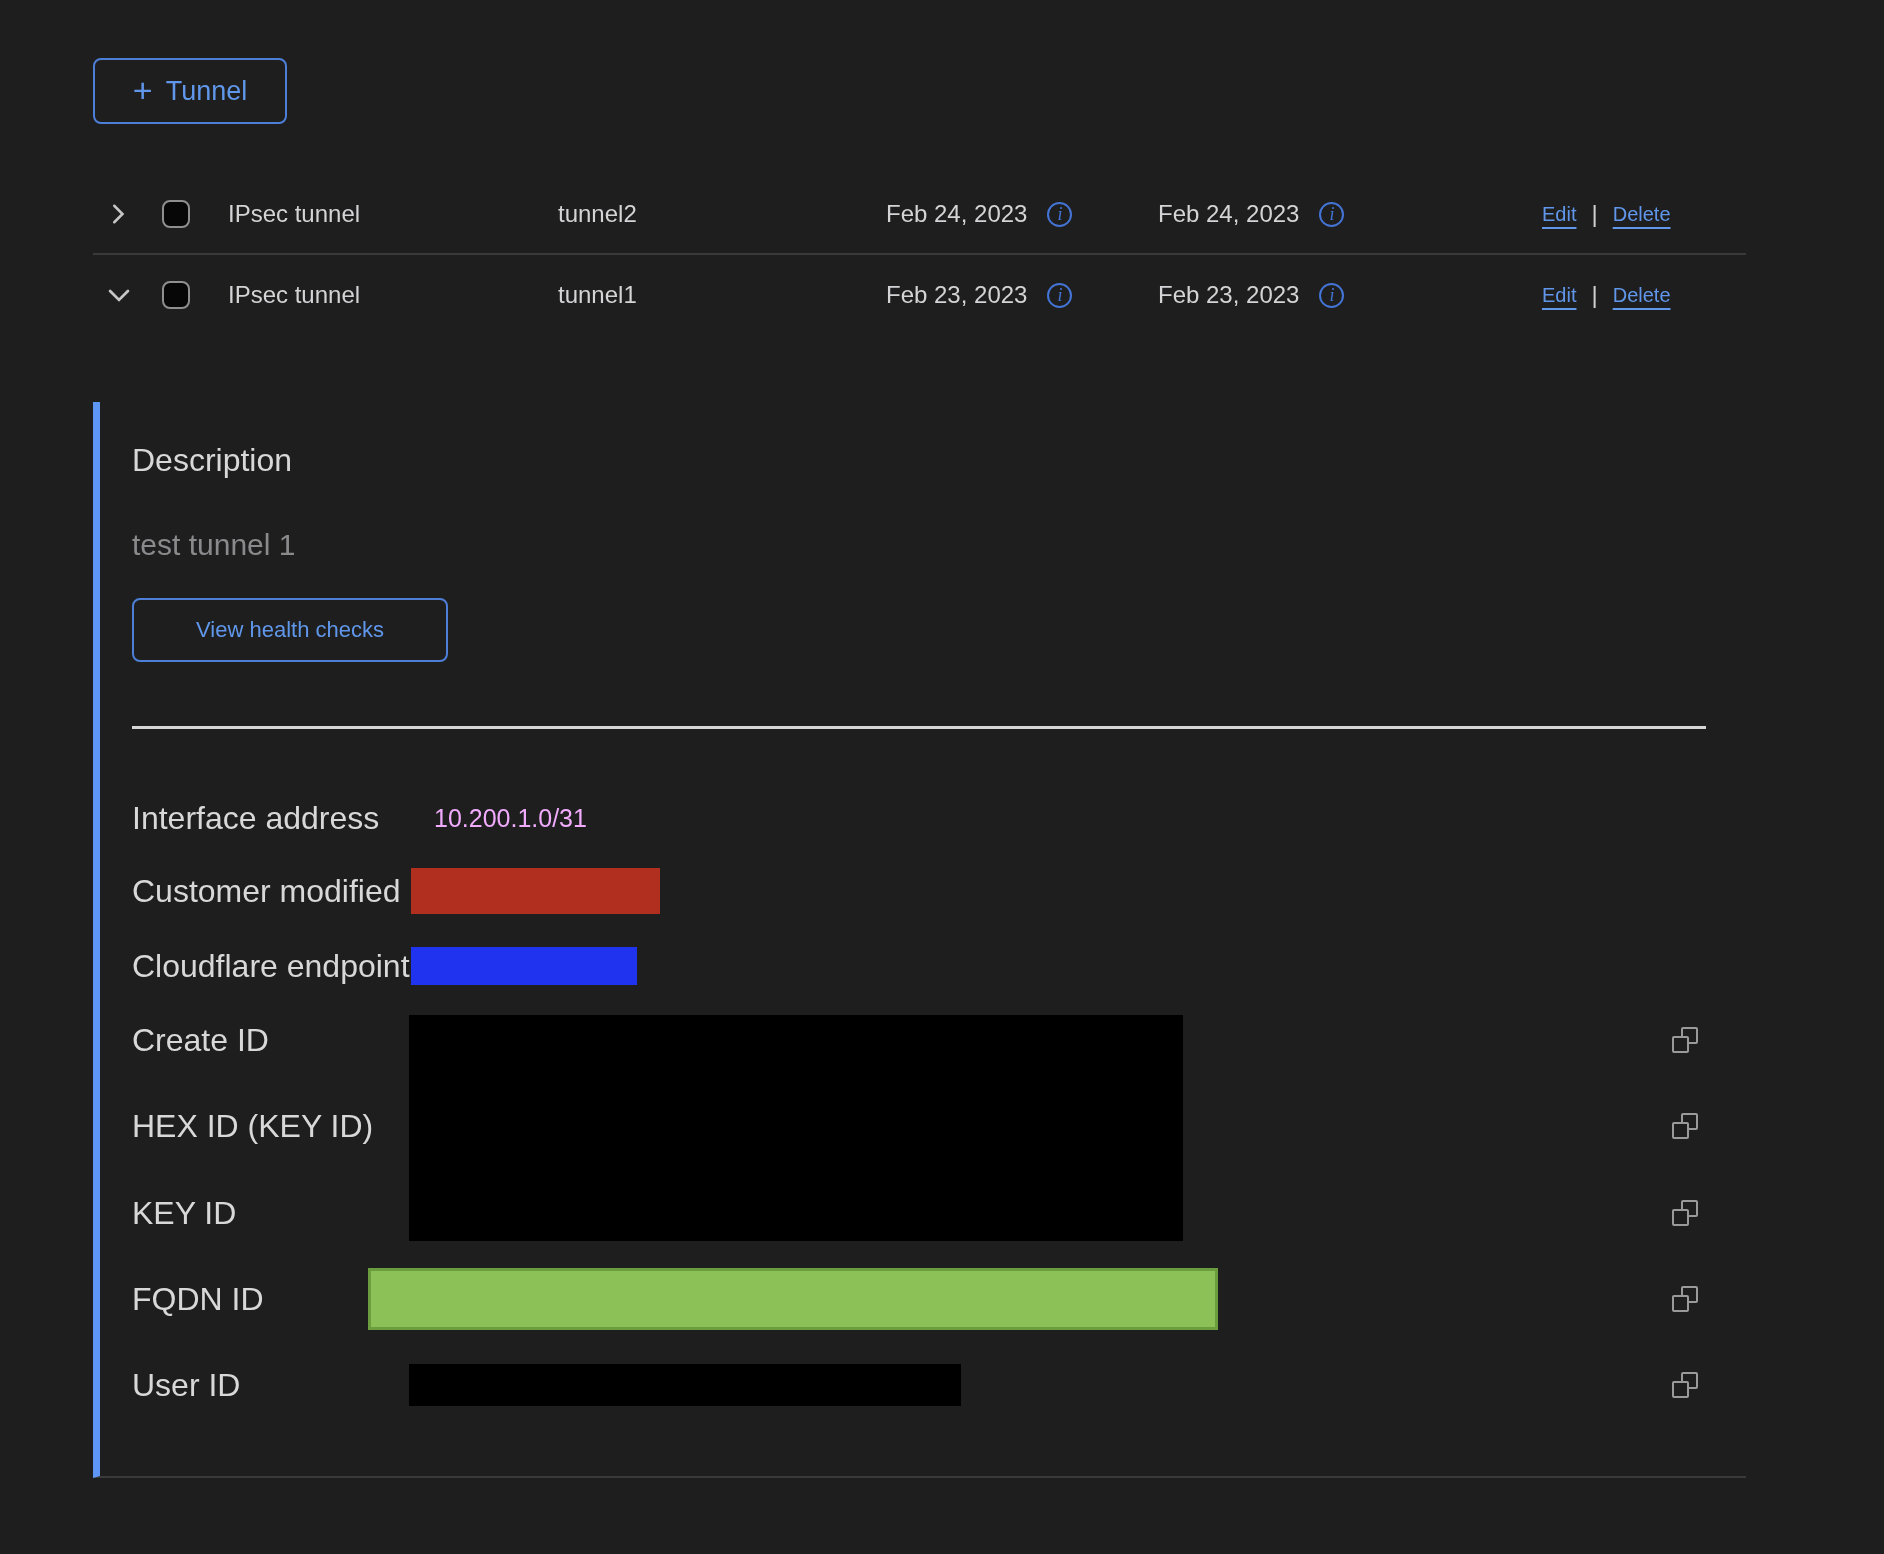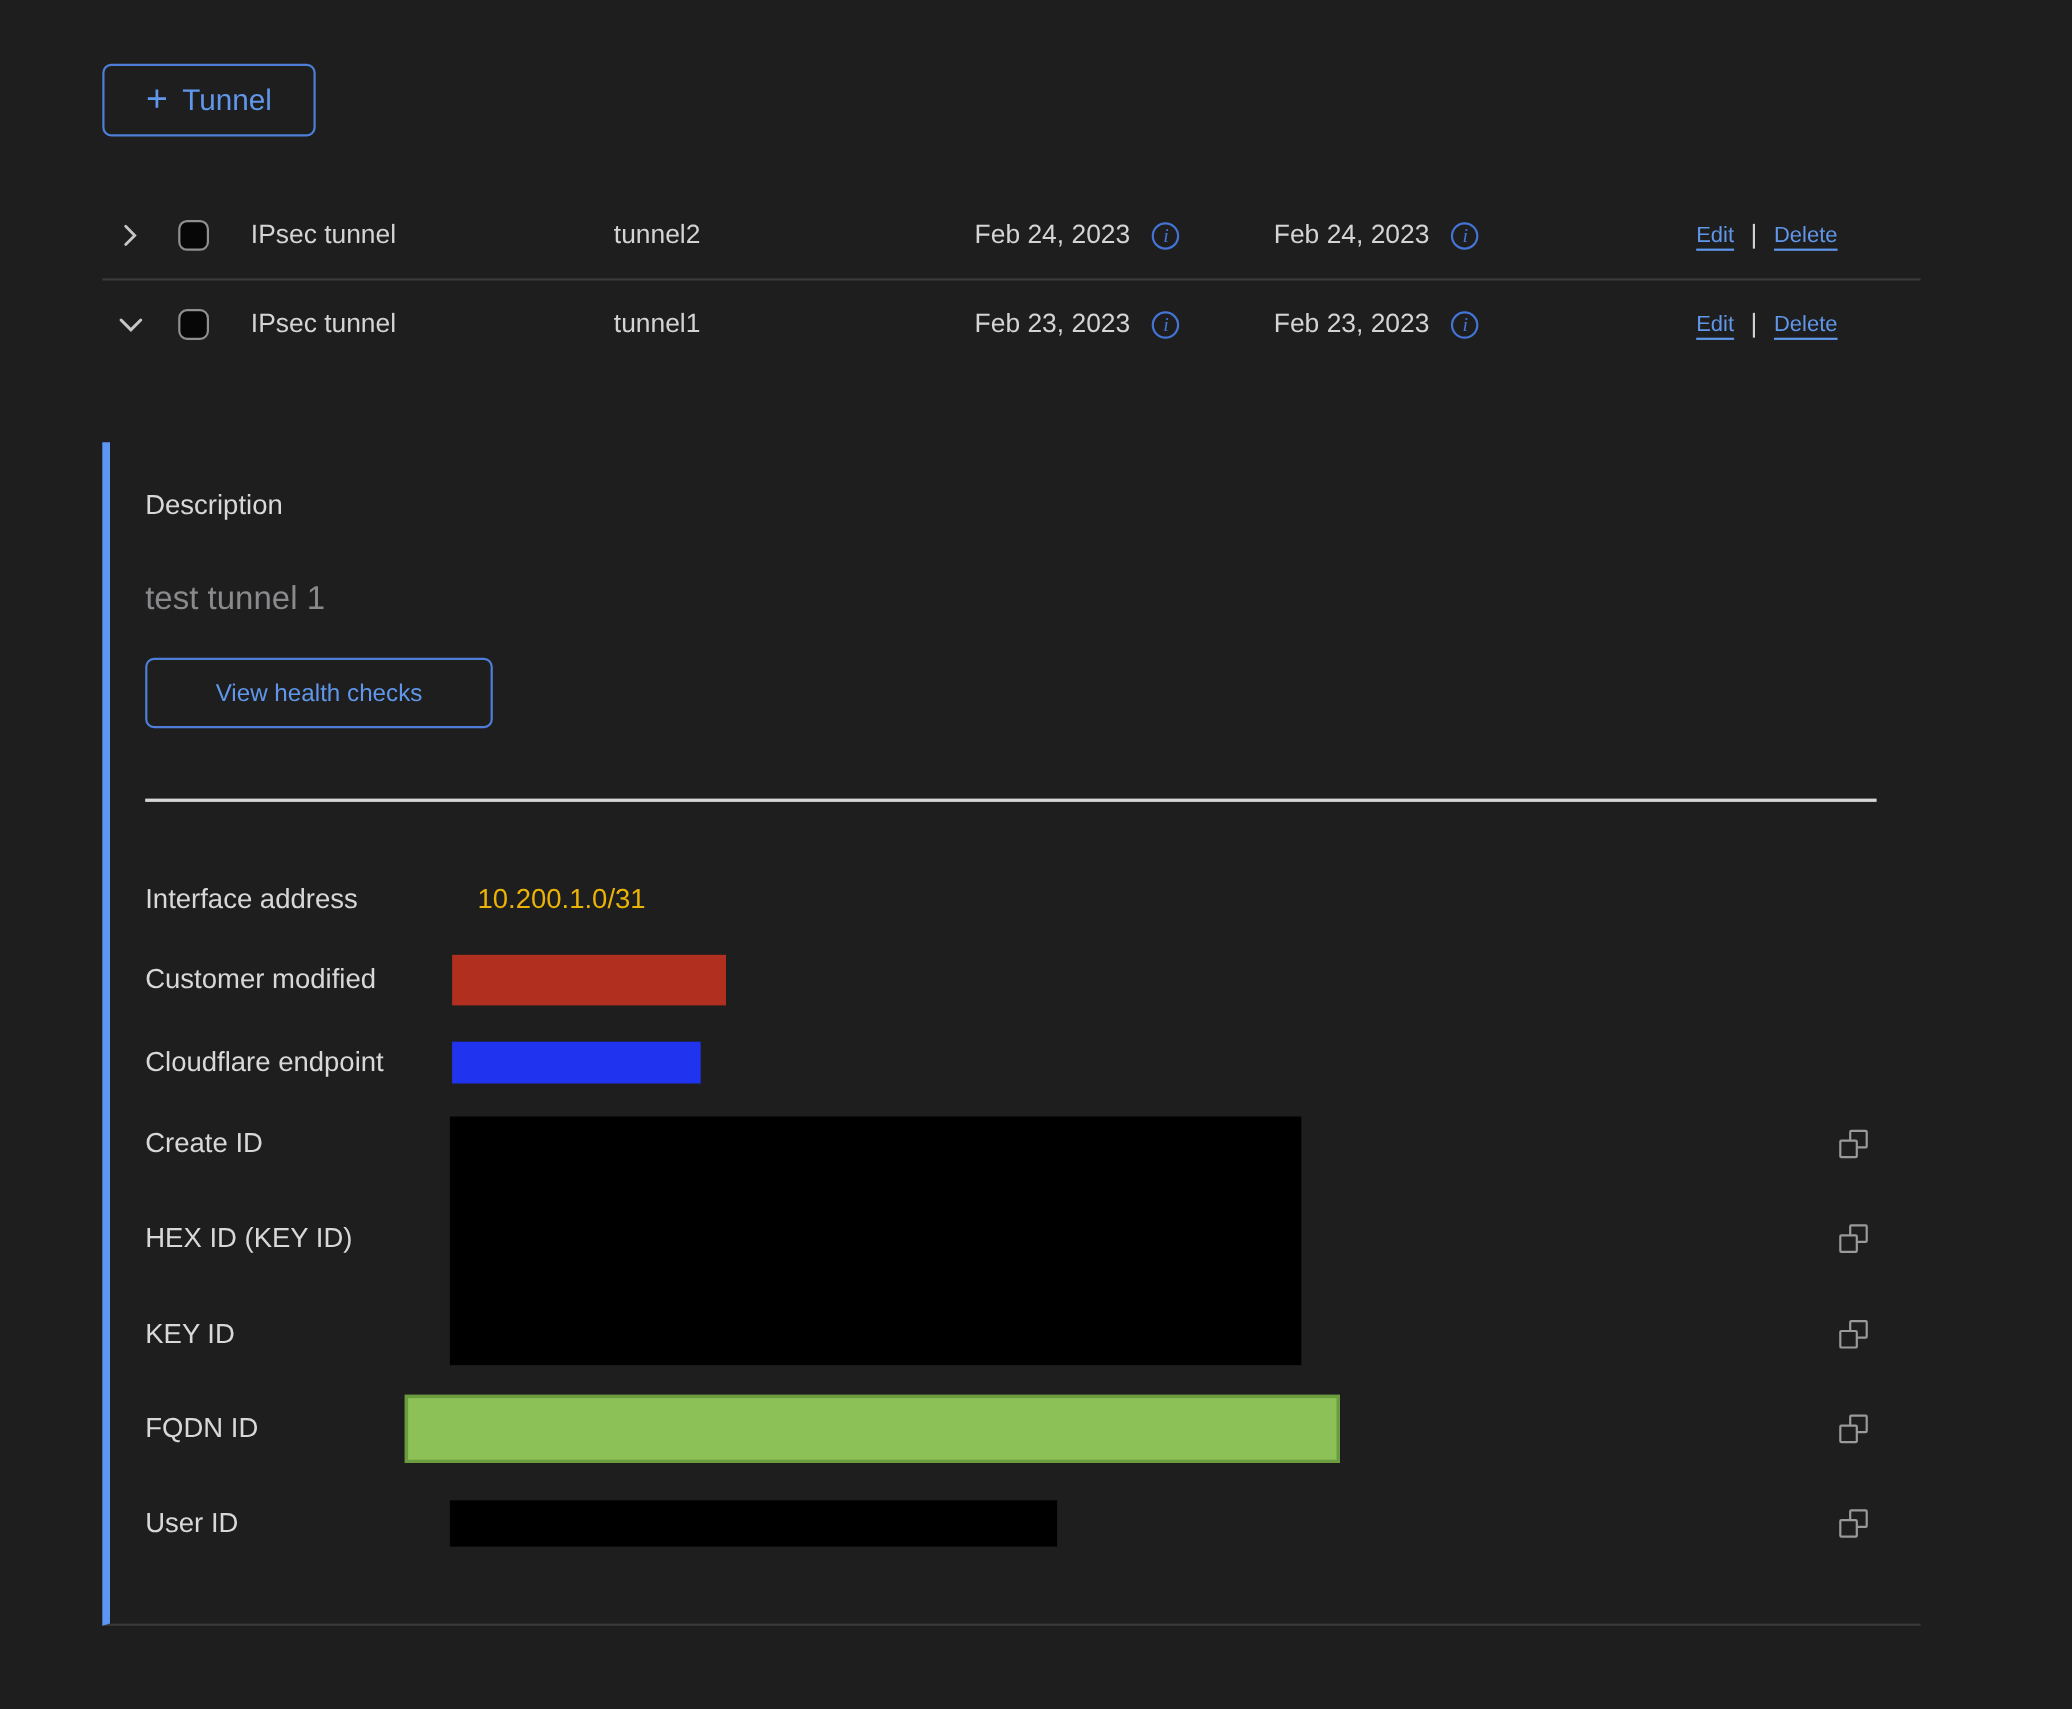--- a/index.html
+++ b/index.html
@@ -42,22 +42,22 @@
     cursor:pointer; flex:0 0 auto;
   }
   .link { color:#6097ea; text-decoration:underline; text-underline-offset:6px; cursor:pointer; font-size:20px; }
   .pipe { color:#cfcfcf; margin:0 15px; }
 
   
   .panel {
     position:absolute; left:93px; top:402px; width:1653px; height:1076px;
     border-left:7px solid #5e96f5; border-bottom:2px solid #3a3a3a;
   }
-  .plabel { position:absolute; transform:translateY(-50%); font-size:25px; color:#d8d8d8; white-space:nowrap; }
-  .pvalue { position:absolute; transform:translateY(-50%); font-size:25px; color:#eab308; white-space:nowrap; }
+  .plabel { position:absolute; transform:translateY(-50%); font-size:32px; color:#d8d8d8; white-space:nowrap; }
+  .pvalue { position:absolute; transform:translateY(-50%); font-size:25px; color:#f0abfc; white-space:nowrap; }
   .dim { color:#8a8a8d; font-size:30px; }
   .health-btn {
     position:absolute; left:32px; top:196px; width:316px; height:64px;
     background:transparent; border:2px solid #4d7fd9; border-radius:8px;
     color:#6097ea; font-size:22px; font-family:"Liberation Sans", sans-serif; cursor:pointer;
   }
   .divider { position:absolute; left:32px; top:324px; width:1574px; height:3px; background:#d6d6d6; }
   .redact { position:absolute; }
   .copy-icon { position:absolute; width:26px; height:26px; cursor:pointer; }
   .copy-back { position:absolute; right:0; top:0; width:17px; height:17px; border:2px solid #9a9a9a; border-radius:2px; }

